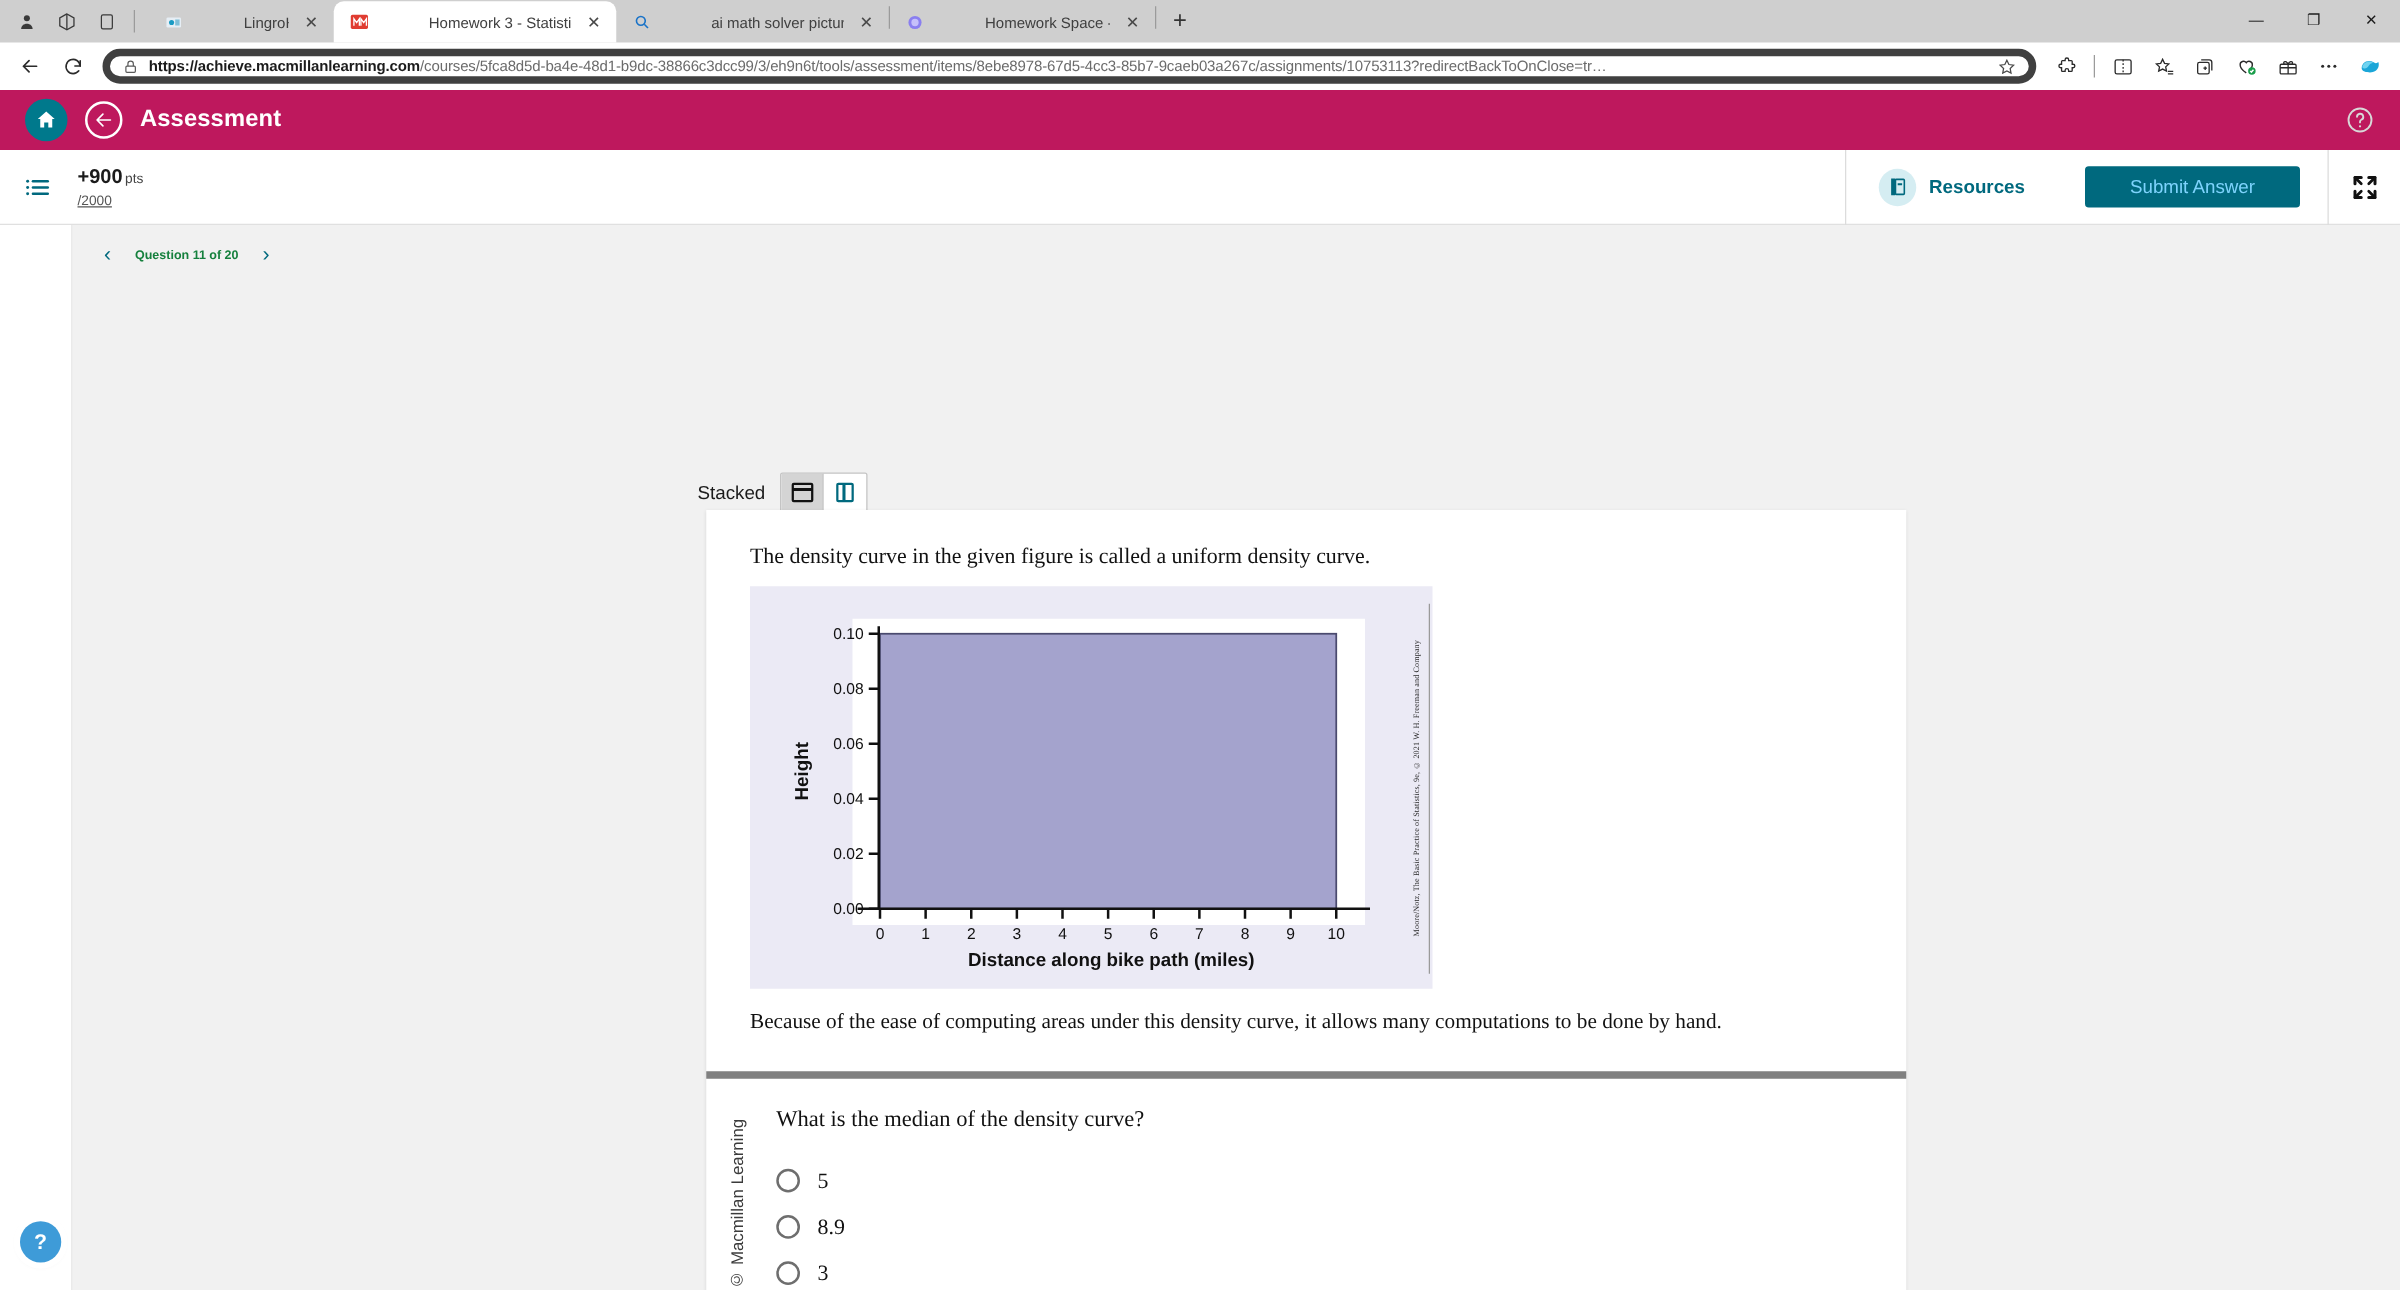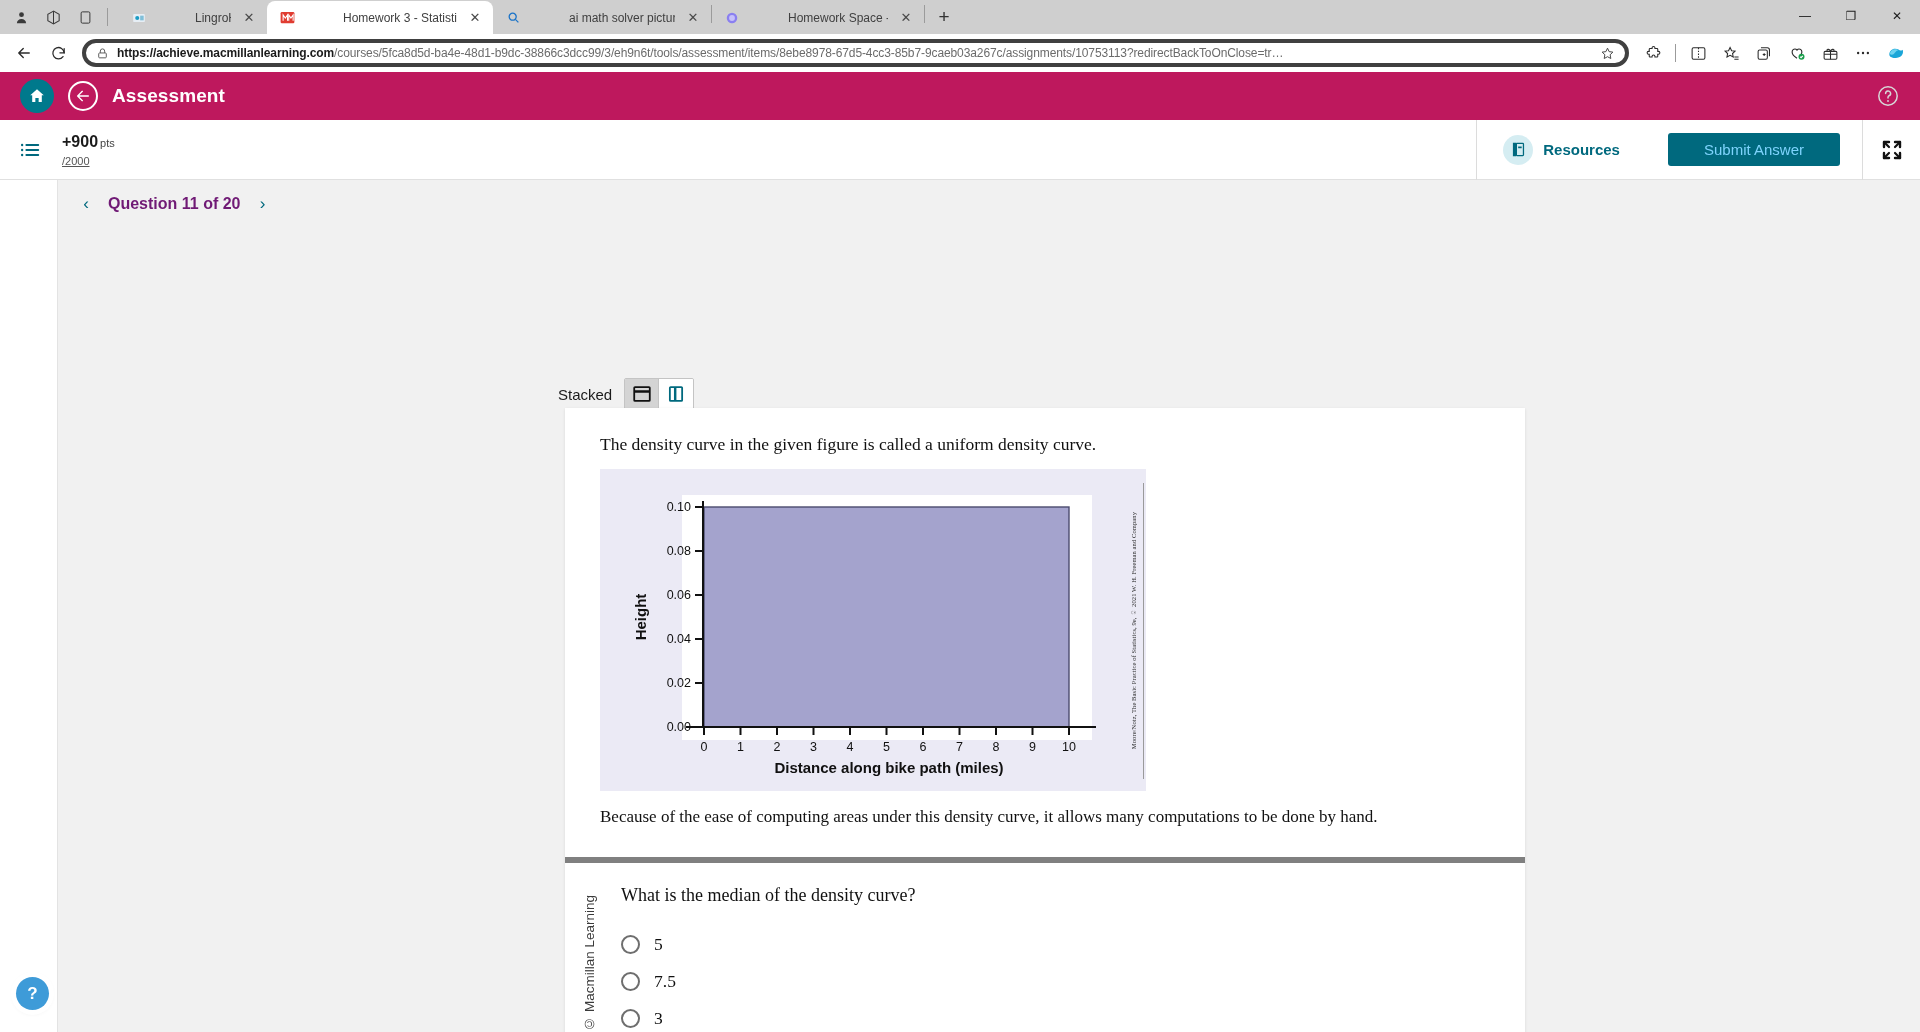--- a/index.html
+++ b/index.html
@@ -45,21 +45,21 @@
   .wincontrols { position: absolute; right: 0; top: 0; height: 34px; display: flex; }
   .wc { width: 46px; height: 32px; display: flex; align-items: center; justify-content: center;
         color: #1b1b1b; font-size: 12px; }
 
   .toolbar {
     height: 38px; background: #ffffff; display: flex; align-items: center;
     padding: 0 8px; gap: 2px; flex: 0 0 38px;
   }
   .nav-btn { width: 32px; height: 30px; display:flex; align-items:center; justify-content:center; color:#2b2b2b; }
   .omnibox {
-    flex: 1 1 auto; height: 28px; background: #ffffff; border: 4px solid #404040;
+    flex: 1 1 auto; height: 28px; background: #ffffff; border: 6px solid #404040;
     border-radius: 15px; display: flex; align-items: center; padding: 0 10px; gap: 8px;
     margin: 0 6px; overflow: hidden;
   }
   .omnibox-url {
     font-size: 12px; color: #6b6b6b; white-space: nowrap; overflow: hidden;
     flex: 1 1 auto; letter-spacing: -0.1px;
   }
   .omnibox-url b { color: #1b1b1b; font-weight: 600; }
   .tb-right { display: flex; align-items: center; gap: 1px; }
   .tb-rbtn { width: 32px; height: 30px; display:flex; align-items:center; justify-content:center; color:#2b2b2b; }
@@ -124,21 +124,21 @@
     width: 33px; height: 33px; border-radius: 50%; background: #3e9bd8;
     display: flex; align-items: center; justify-content: center;
     color: #ffffff; font-size: 17px; font-weight: 700;
     box-shadow: 0 0 0 5px #ffffff, 0 1px 6px rgba(0,0,0,.22);
   }
 
   .content-col { flex: 1 1 auto; position: relative; }
 
   .qnav { display: flex; align-items: center; gap: 14px; padding: 14px 0 0 20px; }
   .qnav-arrow { color: #00697e; font-size: 17px; width: 16px; text-align: center; }
-  .qnav-label { color: #701a75; font-size: 16px; font-weight: 700; }
+  .qnav-label { color: #15803d; font-size: 10px; font-weight: 700; }
 
   .stacked-row {
     position: absolute; left: 500px; top: 198px; display: flex; align-items: center; gap: 12px;
   }
   .stacked-label { font-size: 15px; color: #1b1b1b; }
   .seg-group { display: flex; border: 1px solid #c4c4c4; border-radius: 2px; overflow: hidden; }
   .seg {
     width: 34px; height: 30px; display: flex; align-items: center; justify-content: center;
     background: #ffffff; border-right: 1px solid #c4c4c4;
   }
@@ -545,21 +545,21 @@
             </div>
             <div class="answer-body">
               <div class="answer-prompt">What is the median of the density curve?</div>
 
               <label class="choice">
                 <span class="radio"></span>
                 <span class="choice-label">5</span>
               </label>
               <label class="choice">
                 <span class="radio"></span>
-                <span class="choice-label">7.5</span>
+                <span class="choice-label">8.9</span>
               </label>
               <label class="choice">
                 <span class="radio"></span>
                 <span class="choice-label">3</span>
               </label>
 
             </div>
           </div>
 
         </div>

